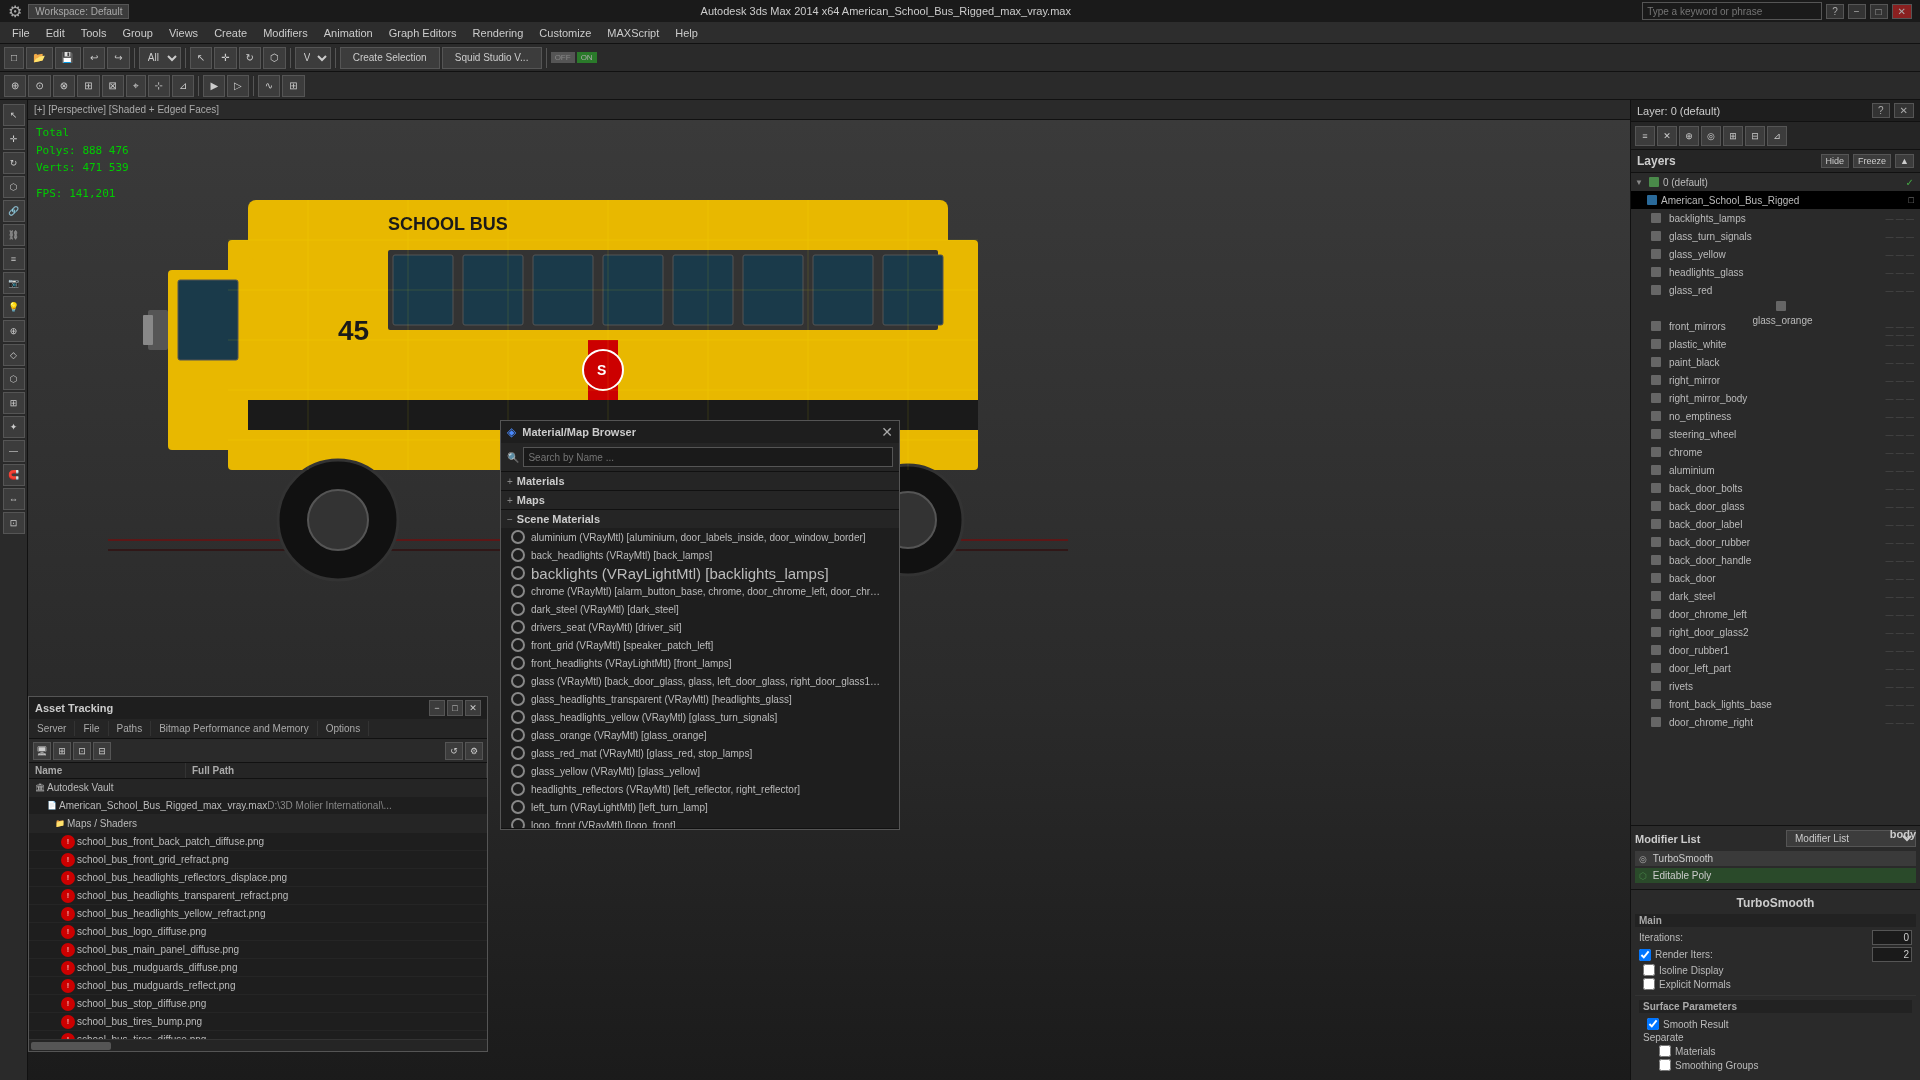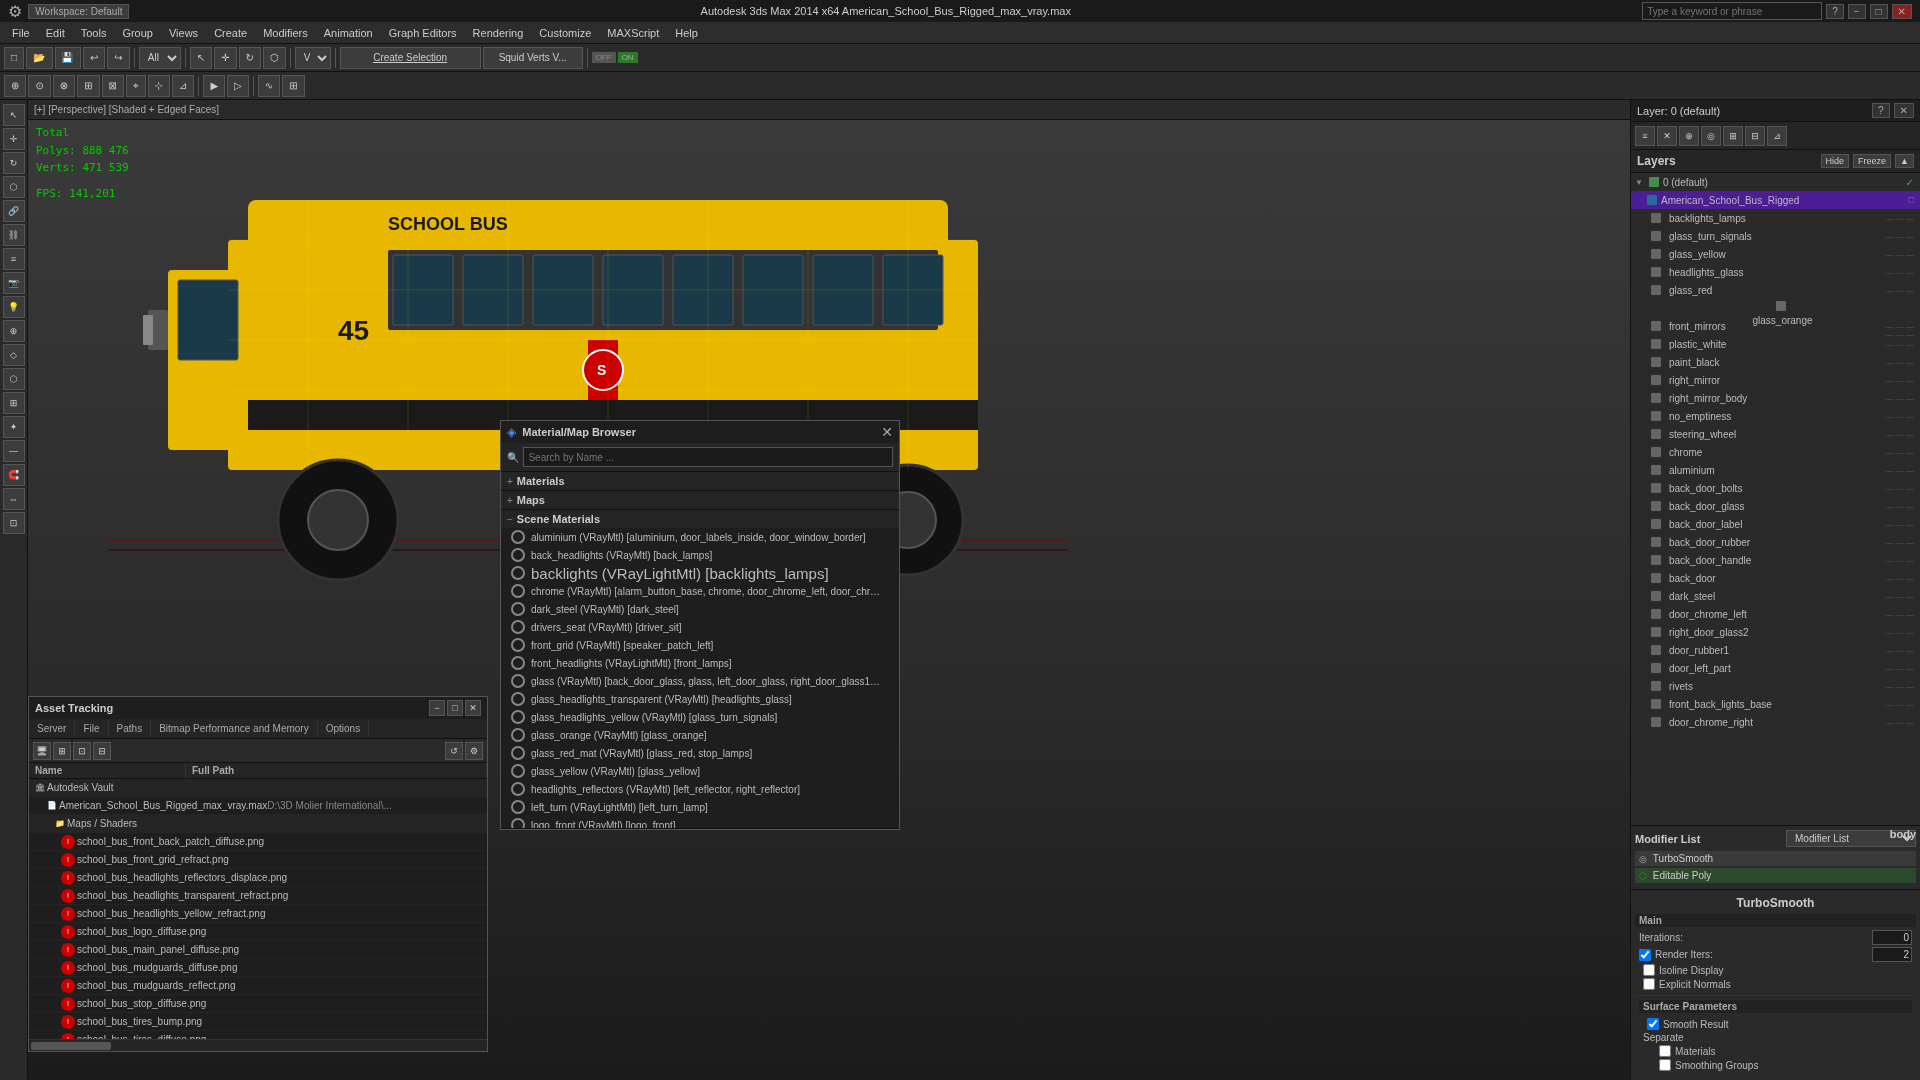--- a/index.html
+++ b/index.html
@@ -41,21 +41,21 @@
     .right-panel { width: 290px; background: #2a2a2a; border-left: 1px solid #111; display: flex; flex-direction: column; }
     .panel-header { background: #1e1e1e; height: 22px; display: flex; align-items: center; justify-content: space-between; padding: 0 6px; border-bottom: 1px solid #111; }
 
     
     .layers-header { display: flex; align-items: center; justify-content: space-between; padding: 4px 6px; background: #252525; border-bottom: 1px solid #111; }
     .layers-title { font-size: 12px; color: #ccc; font-weight: bold; }
     .layers-controls { display: flex; gap: 4px; }
     .layers-btn { background: #3c3c3c; border: 1px solid #555; color: #ccc; font-size: 9px; padding: 1px 4px; cursor: pointer; }
     .layers-list { flex: 1; overflow-y: auto; }
     .layer-item { padding: 2px 6px 2px 16px; display: flex; align-items: center; gap: 4px; cursor: pointer; height: 18px; }
-    .layer-item.selected { background: #4c1d95; }
+    .layer-item.selected { background: #000000; }
     .layer-icon { width: 10px; height: 10px; background: #888; border-radius: 1px; flex-shrink: 0; }
     .layer-name { font-size: 10px; color: #bbb; flex: 1; white-space: nowrap; overflow: hidden; text-overflow: ellipsis; }
 
     
     .modifier-panel { border-top: 1px solid #111; padding: 4px; }
     .mod-header { display: flex; align-items: center; justify-content: space-between; margin-bottom: 4px; }
     .mod-title { font-size: 11px; color: #ccc; font-weight: bold; }
     .mod-dropdown { background: #3c3c3c; border: 1px solid #555; color: #ccc; font-size: 10px; padding: 1px 4px; width: 130px; }
     .modifier-list-item { display: flex; align-items: center; gap: 4px; padding: 2px 4px; background: #3a3a3a; margin-bottom: 2px; cursor: pointer; }
     .mod-name { font-size: 10px; color: #ccc; }
@@ -182,22 +182,22 @@
   <div class="tb-sep"></div>
   <button class="tb-btn">↖</button>
   <button class="tb-btn">✛</button>
   <button class="tb-btn">↻</button>
   <button class="tb-btn">⬡</button>
   <div class="tb-sep"></div>
   <select class="tb-dropdown" style="width:36px;">
     <option>View</option>
   </select>
   <div class="tb-sep"></div>
-  <button class="tb-btn" style="width:141px;text-decoration:underline;">Create Selection</button>
-  <button class="tb-btn" style="width:100px;">Squid Verts V...</button>
+  <button class="tb-btn" style="width:100px;">Create Selection</button>
+  <button class="tb-btn" style="width:100px;">Squid Studio V...</button>
   <div class="tb-sep"></div>
   <div class="toggle-switch">
     <span class="toggle-off">OFF</span>
     <span class="toggle-on">ON</span>
   </div>
 </div>
 
 <div class="toolbar2">
   <button class="tb-btn">⊕</button>
   <button class="tb-btn">⊙</button>

